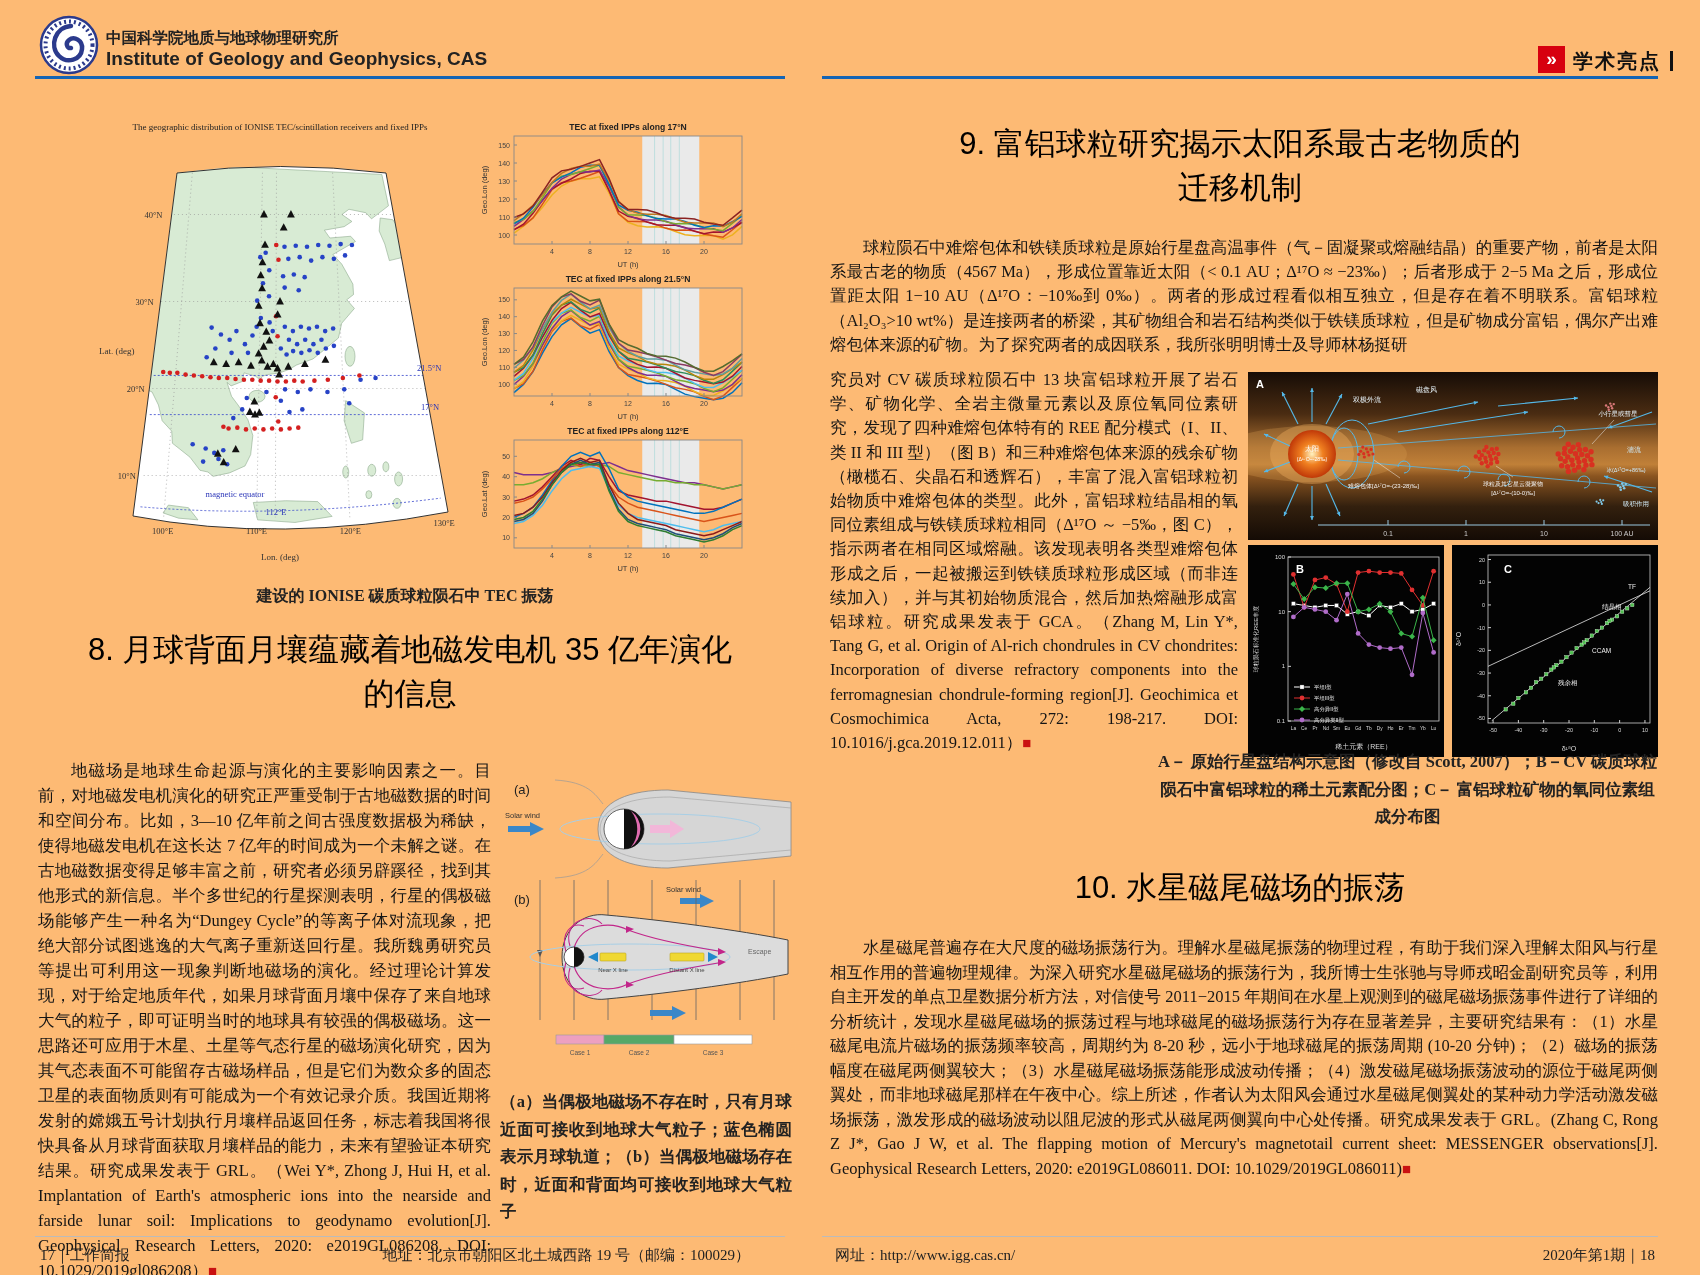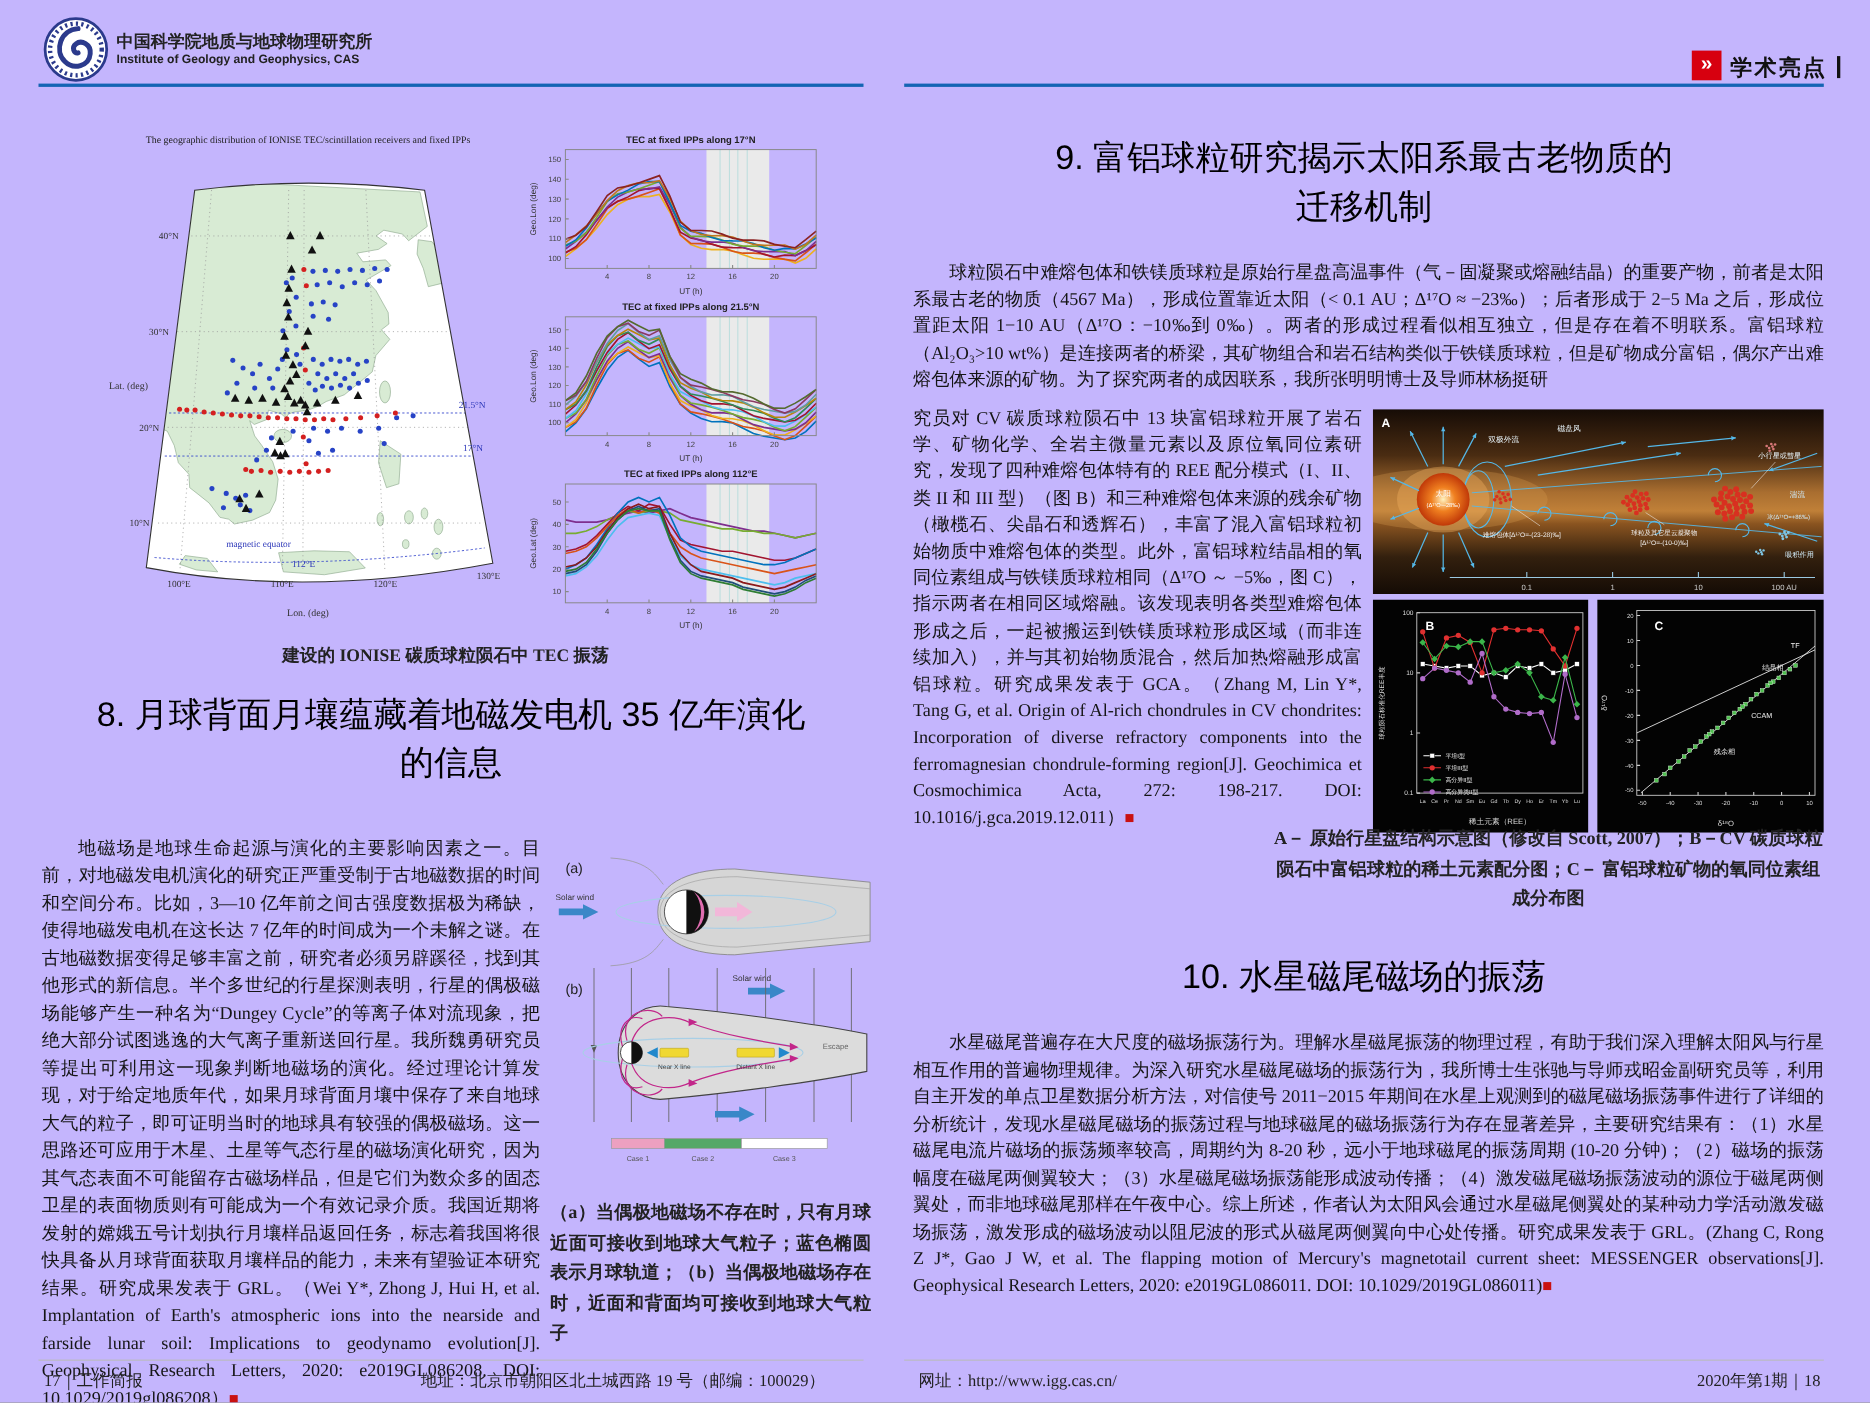--- a/index.html
+++ b/index.html
@@ -1,21 +1,21 @@
 <!DOCTYPE html>
 <html><head>
 <meta charset="utf-8">
 <style>
   html,body{margin:0;padding:0;background:#9a9a9a;}
-  #page{position:relative;width:1700px;height:1275px;background:#c4b5fd;overflow:hidden;
+  #page{position:relative;width:1700px;height:1275px;background:#fdba74;overflow:hidden;
         font-family:"Liberation Serif","DejaVu Serif",serif;color:#111;}
   .abs{position:absolute;}
   .sans{font-family:"Liberation Sans","DejaVu Sans",sans-serif;}
   .hdr-cn{font-size:15.5px;font-weight:bold;color:#222;}
-  .hdr-en{font-size:11px;font-weight:bold;color:#222;}
+  .hdr-en{font-size:19px;font-weight:bold;color:#222;}
   .rule{height:3px;background:#1464b4;}
   .thinrule{height:1px;background:#bbb;}
   .badge{width:27px;height:27px;background:#d7000f;color:#fff;text-align:center;
          font-size:19px;line-height:26px;font-weight:bold;}
   .hl-label{font-size:20px;font-weight:bold;color:#111;letter-spacing:2px;}
   .vbar{display:inline-block;width:3px;height:20px;background:#111;margin-left:9px;vertical-align:-3px;}
   .art-title{font-family:"Liberation Sans","DejaVu Sans",sans-serif;font-weight:normal;
              font-size:31px;line-height:44px;text-align:center;color:#000;}
   .body-text{font-size:16.5px;text-align:justify;color:#151515;}
   .lh25{line-height:25px;}

